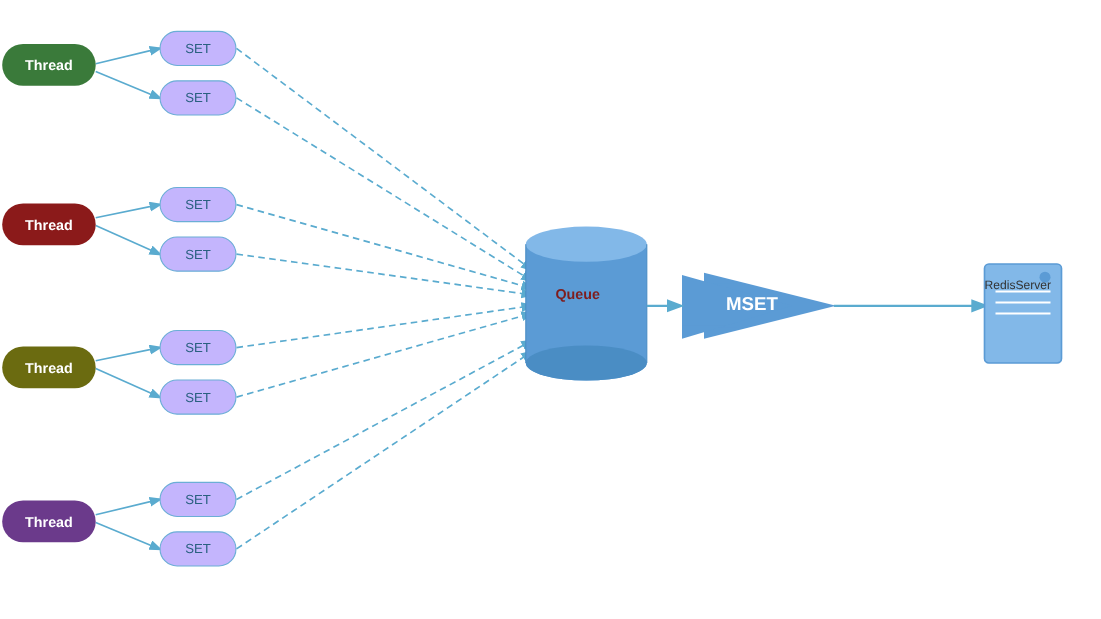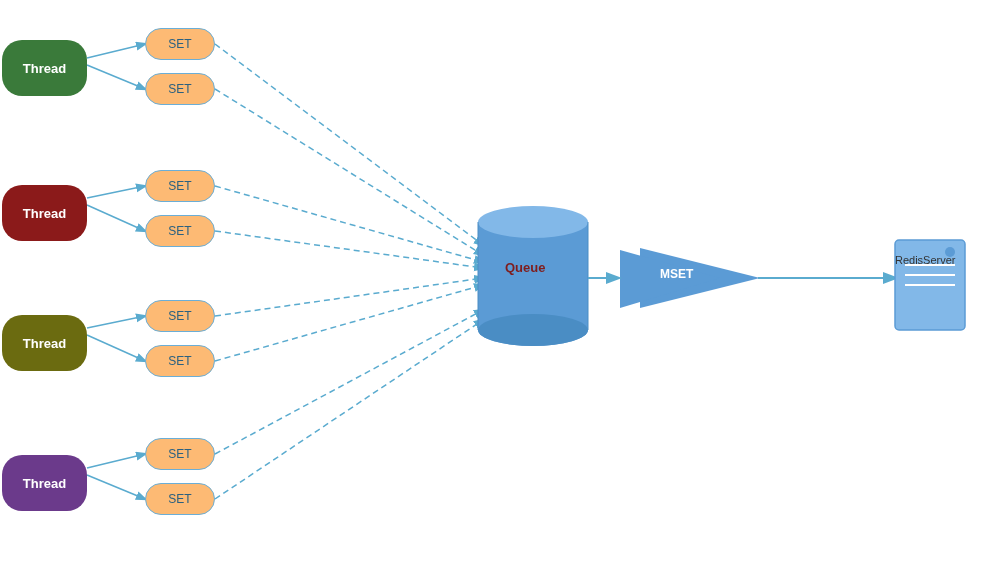--- a/index.html
+++ b/index.html
@@ -30,33 +30,33 @@
     .thread-pill {
       position: absolute;
       border-radius: 20px;
       display: flex;
       align-items: center;
       justify-content: center;
       color: white;
       font-size: 13px;
       font-weight: bold;
       width: 85px;
-      height: 56px;
+      height: 38px;
     }
 
     .thread-green  { background-color: #3a7a3a; left: 2px;  top: 40px; }
     .thread-red    { background-color: #8b1a1a; left: 2px;  top: 185px; }
     .thread-olive  { background-color: #6b6b10; left: 2px;  top: 315px; }
     .thread-purple { background-color: #6b3a8b; left: 2px;  top: 455px; }
 
     
     .set-pill {
       position: absolute;
       border-radius: 18px;
-      background: #fdba74;
+      background: #c4b5fd;
       border: 1.5px solid #6baed6;
       display: flex;
       align-items: center;
       justify-content: center;
       color: #2a6080;
       font-size: 12px;
       width: 70px;
       height: 32px;
     }
 
@@ -81,21 +81,21 @@
       font-size: 13px;
       font-weight: bold;
       z-index: 10;
     }
 
     .mset-label {
       position: absolute;
       left: 660px;
       top: 267px;
       color: white;
-      font-size: 12px;
+      font-size: 17px;
       font-weight: bold;
       z-index: 10;
     }
 
     
     .redis-container {
       position: absolute;
       left: 895px;
       top: 250px;
       display: flex;

